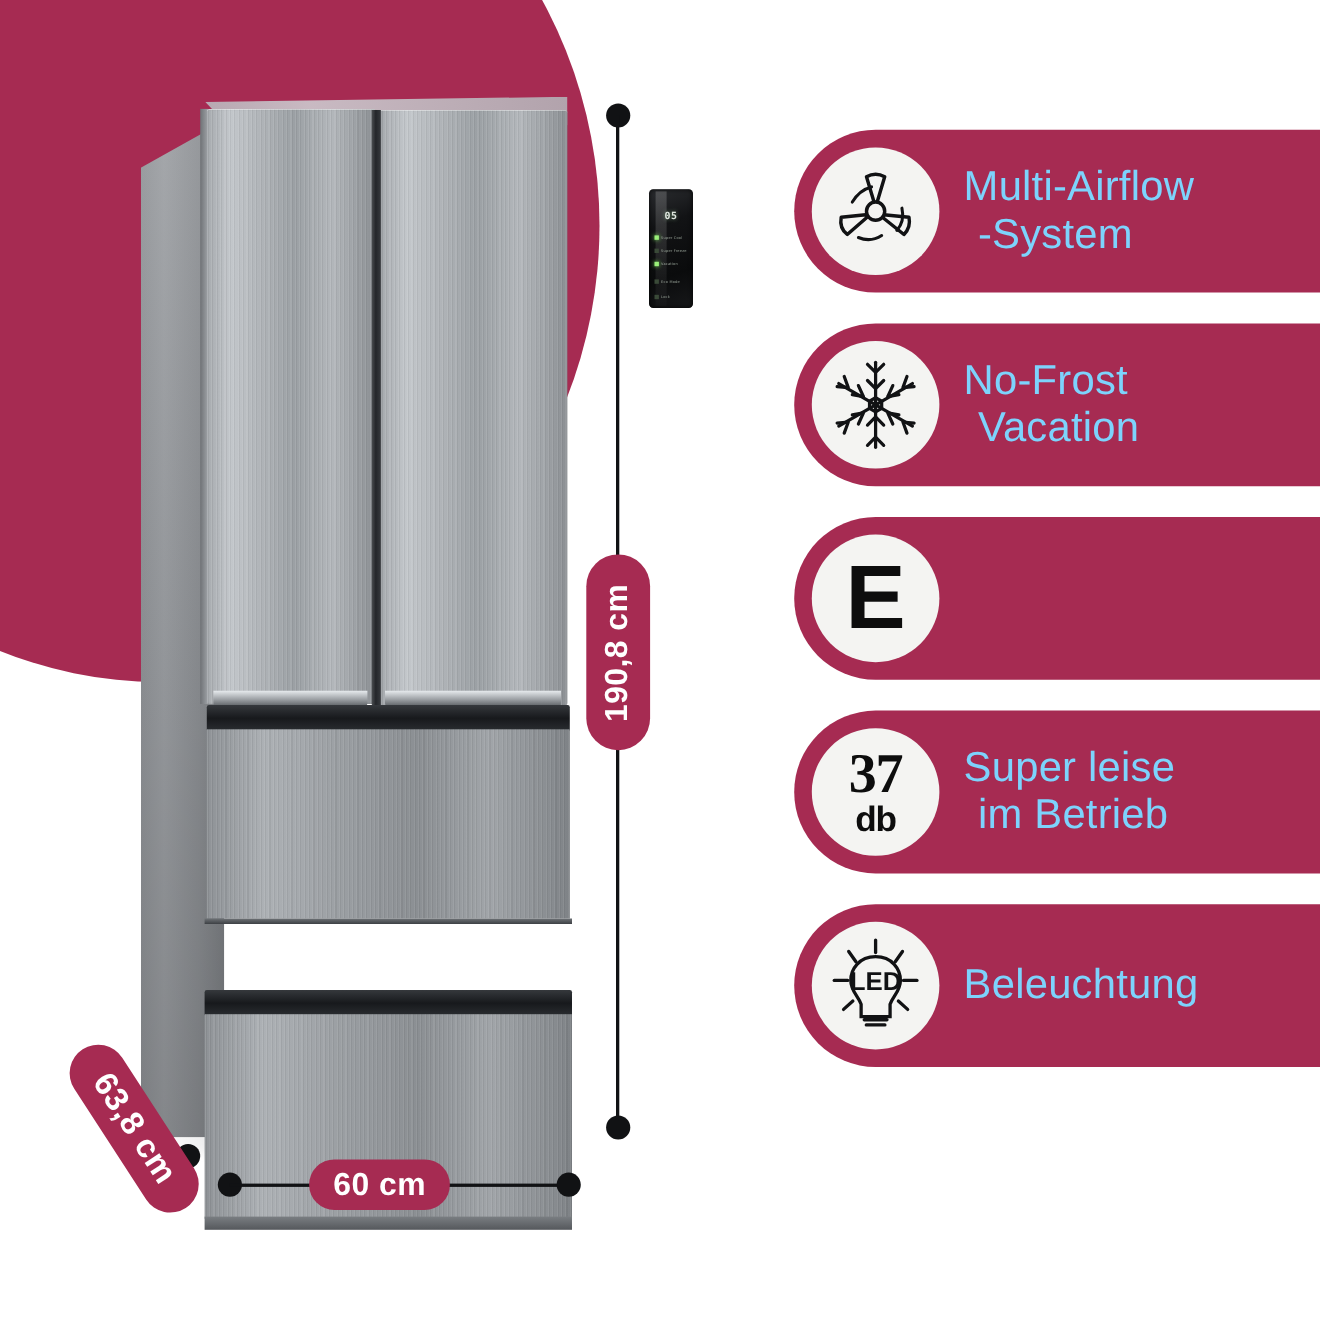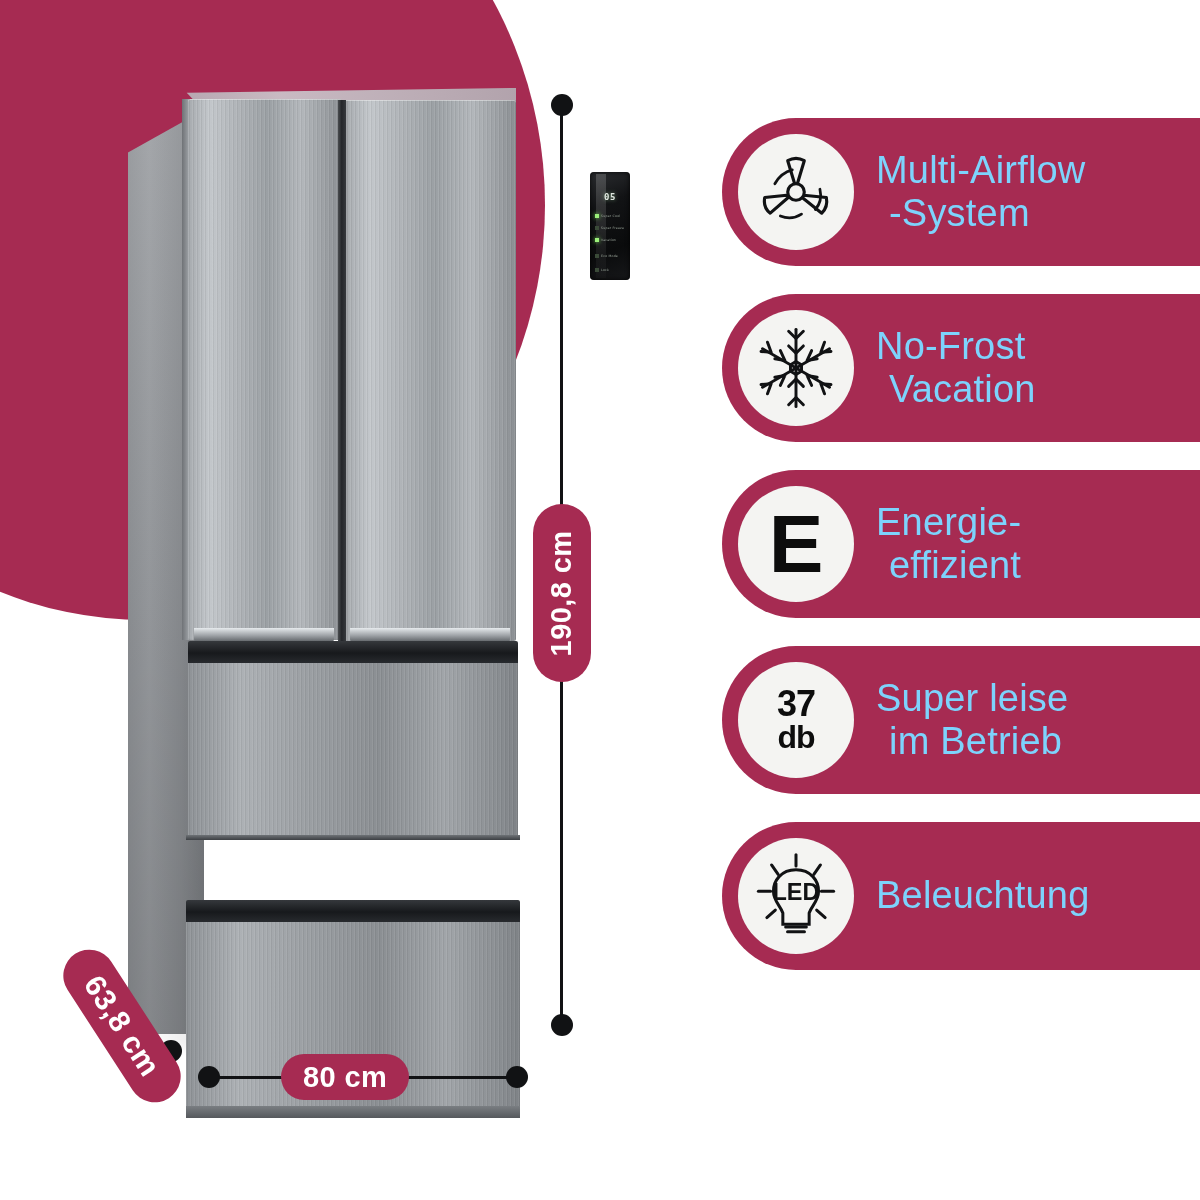--- a/index.html
+++ b/index.html
@@ -147,21 +147,21 @@
     margin-left:22px;
     color:#7dd3fc;
     font-size:38px;
     line-height:1.14;
     font-weight:normal;
     letter-spacing:.2px;
   }
   .feat-label .l2{ display:block;margin-left:13px; }
   .badge-E{ font-size:82px; font-weight:bold; color:#0d0d0d; line-height:1; font-family:"Liberation Sans", sans-serif; }
   .badge-db{ text-align:center; color:#0d0d0d; font-weight:bold; line-height:.96; font-family:"Liberation Sans", sans-serif; }
-  .badge-db .n{ font-size:36px; display:block; letter-spacing:-1px; }
+  .badge-db .n{ font-size:51px; display:block; letter-spacing:-1px;font-family:Liberation Serif, serif; }
   .badge-db .u{ font-size:32px; display:block; letter-spacing:-1px; }
 </style>
 </head>
 <body>
 
 <div id="stage">
 
   <div class="blob"></div>
 
   <div class="fridge">
@@ -228,21 +228,21 @@
 
   <div class="pill pill-638">
     <span>63,8 cm</span>
   </div>
 
   <div class="dim-dot" style="left:198px; top:1066px;"></div>
   <div class="dim-line-h" style="left:209px; top:1076px; width:308px;"></div>
   <div class="dim-dot" style="left:506px; top:1066px;"></div>
 
   <div class="pill pill-h" style="left:281px; top:1054px;">
-    <span>80 cm</span>
+    <span>60 cm</span>
   </div>
 
   <div class="features">
 
     <div class="feat">
       <div class="feat-icon">
         <svg width="92" height="92" viewBox="0 0 100 100">
           <g fill="#f4f4f2" stroke="#111214" stroke-width="3.4" stroke-linejoin="round" stroke-linecap="round">
             <path d="M50 46 L41 16 Q50 11 59 16 Z"></path>
             <path d="M53 53 L83 56 Q85 66 78 73 Z"></path>
@@ -282,24 +282,20 @@
       <div class="feat-label">
         <span>No-Frost</span>
         <span class="l2">Vacation</span>
       </div>
     </div>
 
     <div class="feat">
       <div class="feat-icon">
         <span class="badge-E">E</span>
       </div>
-      <div class="feat-label">
-        <span>Energie-</span>
-        <span class="l2">effizient</span>
-      </div>
     </div>
 
     <div class="feat">
       <div class="feat-icon">
         <span class="badge-db">
           <span class="n">37</span>
           <span class="u">db</span>
         </span>
       </div>
       <div class="feat-label">

